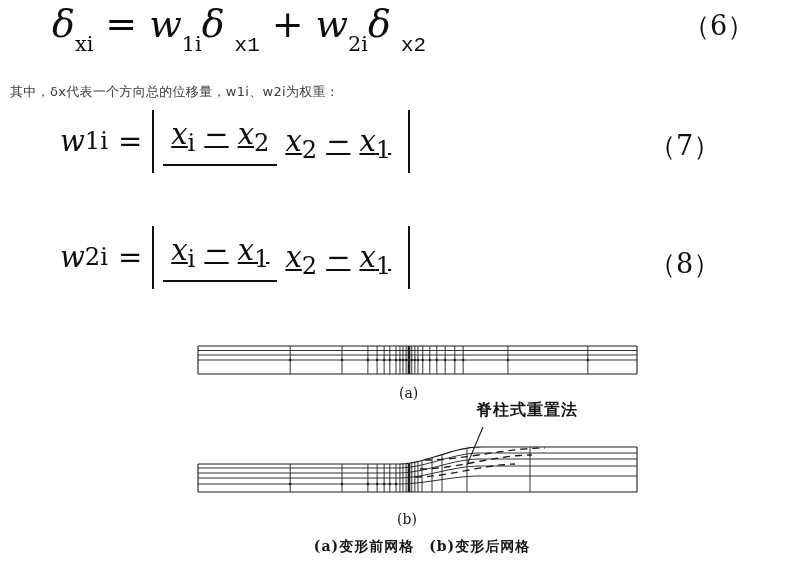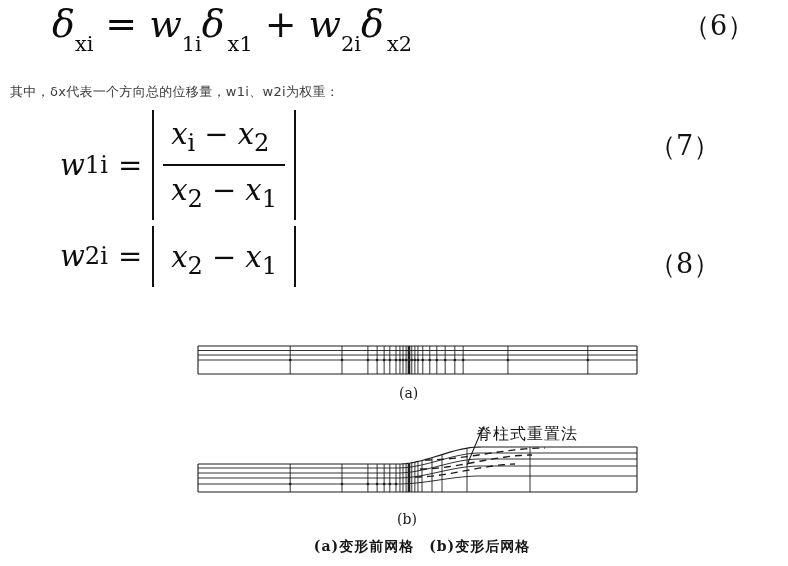--- a/index.html
+++ b/index.html
@@ -2,51 +2,51 @@
 <html><head>
 <meta charset="utf-8">
 <style>
   html,body{margin:0;padding:0;background:#ffffff;}
   .page{position:relative;width:788px;height:566px;background:#ffffff;overflow:hidden;
         font-family:"DejaVu Serif",serif;color:#0d0d0d;}
 
   
   .eq i{font-style:italic;font-family:"DejaVu Serif",serif;}
   .eq sub{font-size:0.55em;line-height:0;position:relative;top:0.25em;}
-  .dsub{margin-left:3px;}
+  .dsub{margin-left:10px;font-family:Liberation Mono, monospace;}
 
   .eq6{position:absolute;left:52px;top:2px;font-size:38px;white-space:nowrap;}
   .eq6 .op{margin:0 12px;font-style:normal;}
 
   .eqnum{position:absolute;font-size:27px;color:#111;white-space:nowrap;}
   .n6{left:683px;top:8px;}
   .n7{left:649px;top:128px;}
   .n8{left:649px;top:246px;}
 
   .bodytext{position:absolute;left:10px;top:70px;font-family:"DejaVu Sans",sans-serif;
             font-size:13px;color:#3b3b3b;letter-spacing:0.3px;}
 
   .eqfrac{position:absolute;display:flex;align-items:center;font-size:29px;white-space:nowrap;}
   .eq7{left:60px;top:110px;}
   .eq8{left:60px;top:226px;}
   .eqfrac .lhs{display:inline-flex;align-items:center;}
   .eqfrac .op{margin:0 10px;font-style:normal;}
   .abs{display:inline-flex;align-items:center;border-left:2px solid #101010;border-right:2px solid #101010;
        padding:7px 9px;}
-  .frac{display:inline-flex;flex-direction:column;text-align:left;}
+  .frac{display:inline-flex;text-align:right;text-decoration:underline;}
   .frac .num{padding:0 8px 7px;border-bottom:2px solid #101010;}
   .frac .den{padding:7px 8px 0;}
   .mop{margin:0 9px;font-style:normal;}
 
   
   #figsvg{position:absolute;left:0;top:330px;width:788px;height:236px;}
   .subl{position:absolute;font-size:14px;color:#161616;font-family:"DejaVu Serif",serif;}
   .subl-a{left:399px;top:385px;}
   .subl-b{left:397px;top:511px;}
-  .annot{position:absolute;left:476px;top:424px;font-size:16px;font-weight:normal;color:#161616;
+  .annot{position:absolute;left:476px;top:400px;font-size:16px;font-weight:bold;color:#161616;
          letter-spacing:1px;font-family:"DejaVu Serif",serif;}
   .caption{position:absolute;left:0;top:538px;width:844px;text-align:center;font-size:14px;
            font-weight:bold;color:#161616;letter-spacing:1px;font-family:"DejaVu Serif",serif;}
 </style>
 </head>
 <body>
 
 <div class="page">
 
   <div class="eq eq6">
@@ -72,20 +72,21 @@
   <div class="eqnum n7">（7）</div>
 
   <div class="eqfrac eq8">
     <span class="lhs">
         <i>w</i>
         <sub>2i</sub>
         <span class="op">=</span>
       </span>
     <span class="abs">
       <span class="frac">
+        <span class="num"><i>x</i><sub>i</sub><span class="mop">−</span><i>x</i><sub>1</sub></span>
         <span class="den"><i>x</i><sub>2</sub><span class="mop">−</span><i>x</i><sub>1</sub></span>
       </span>
     </span>
   </div>
   <div class="eqnum n8">（8）</div>
 
   <svg id="figsvg" viewBox="0 330 788 236">
       <line x1="198" y1="346" x2="637" y2="346" stroke="#1c1c1c" stroke-width="1.1"></line>
       <line x1="198" y1="374" x2="637" y2="374" stroke="#1c1c1c" stroke-width="1.1"></line>
       <line x1="198" y1="346" x2="198" y2="374" stroke="#1c1c1c" stroke-width="1.1"></line>

